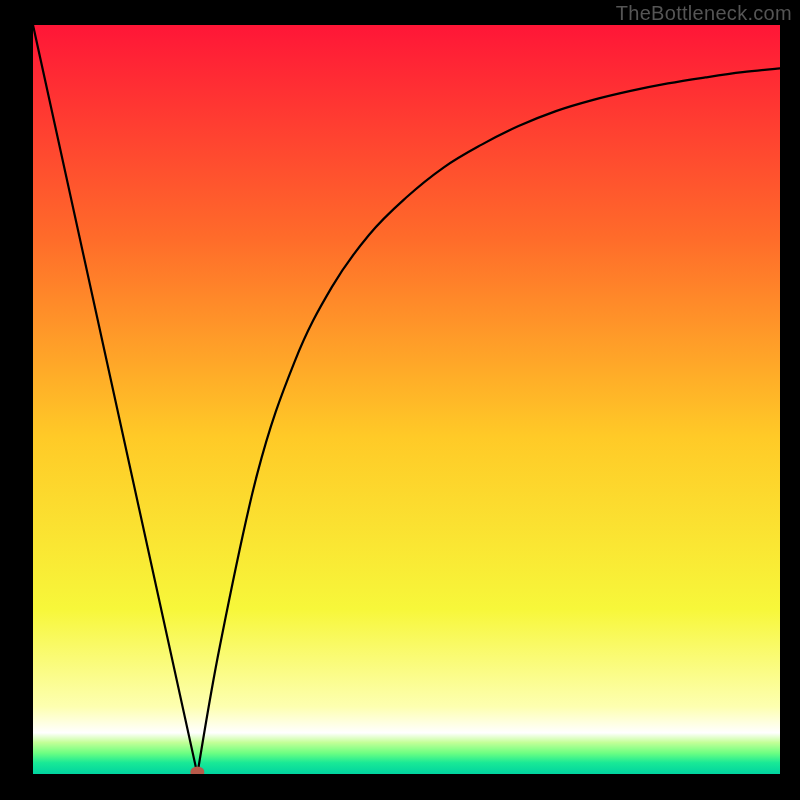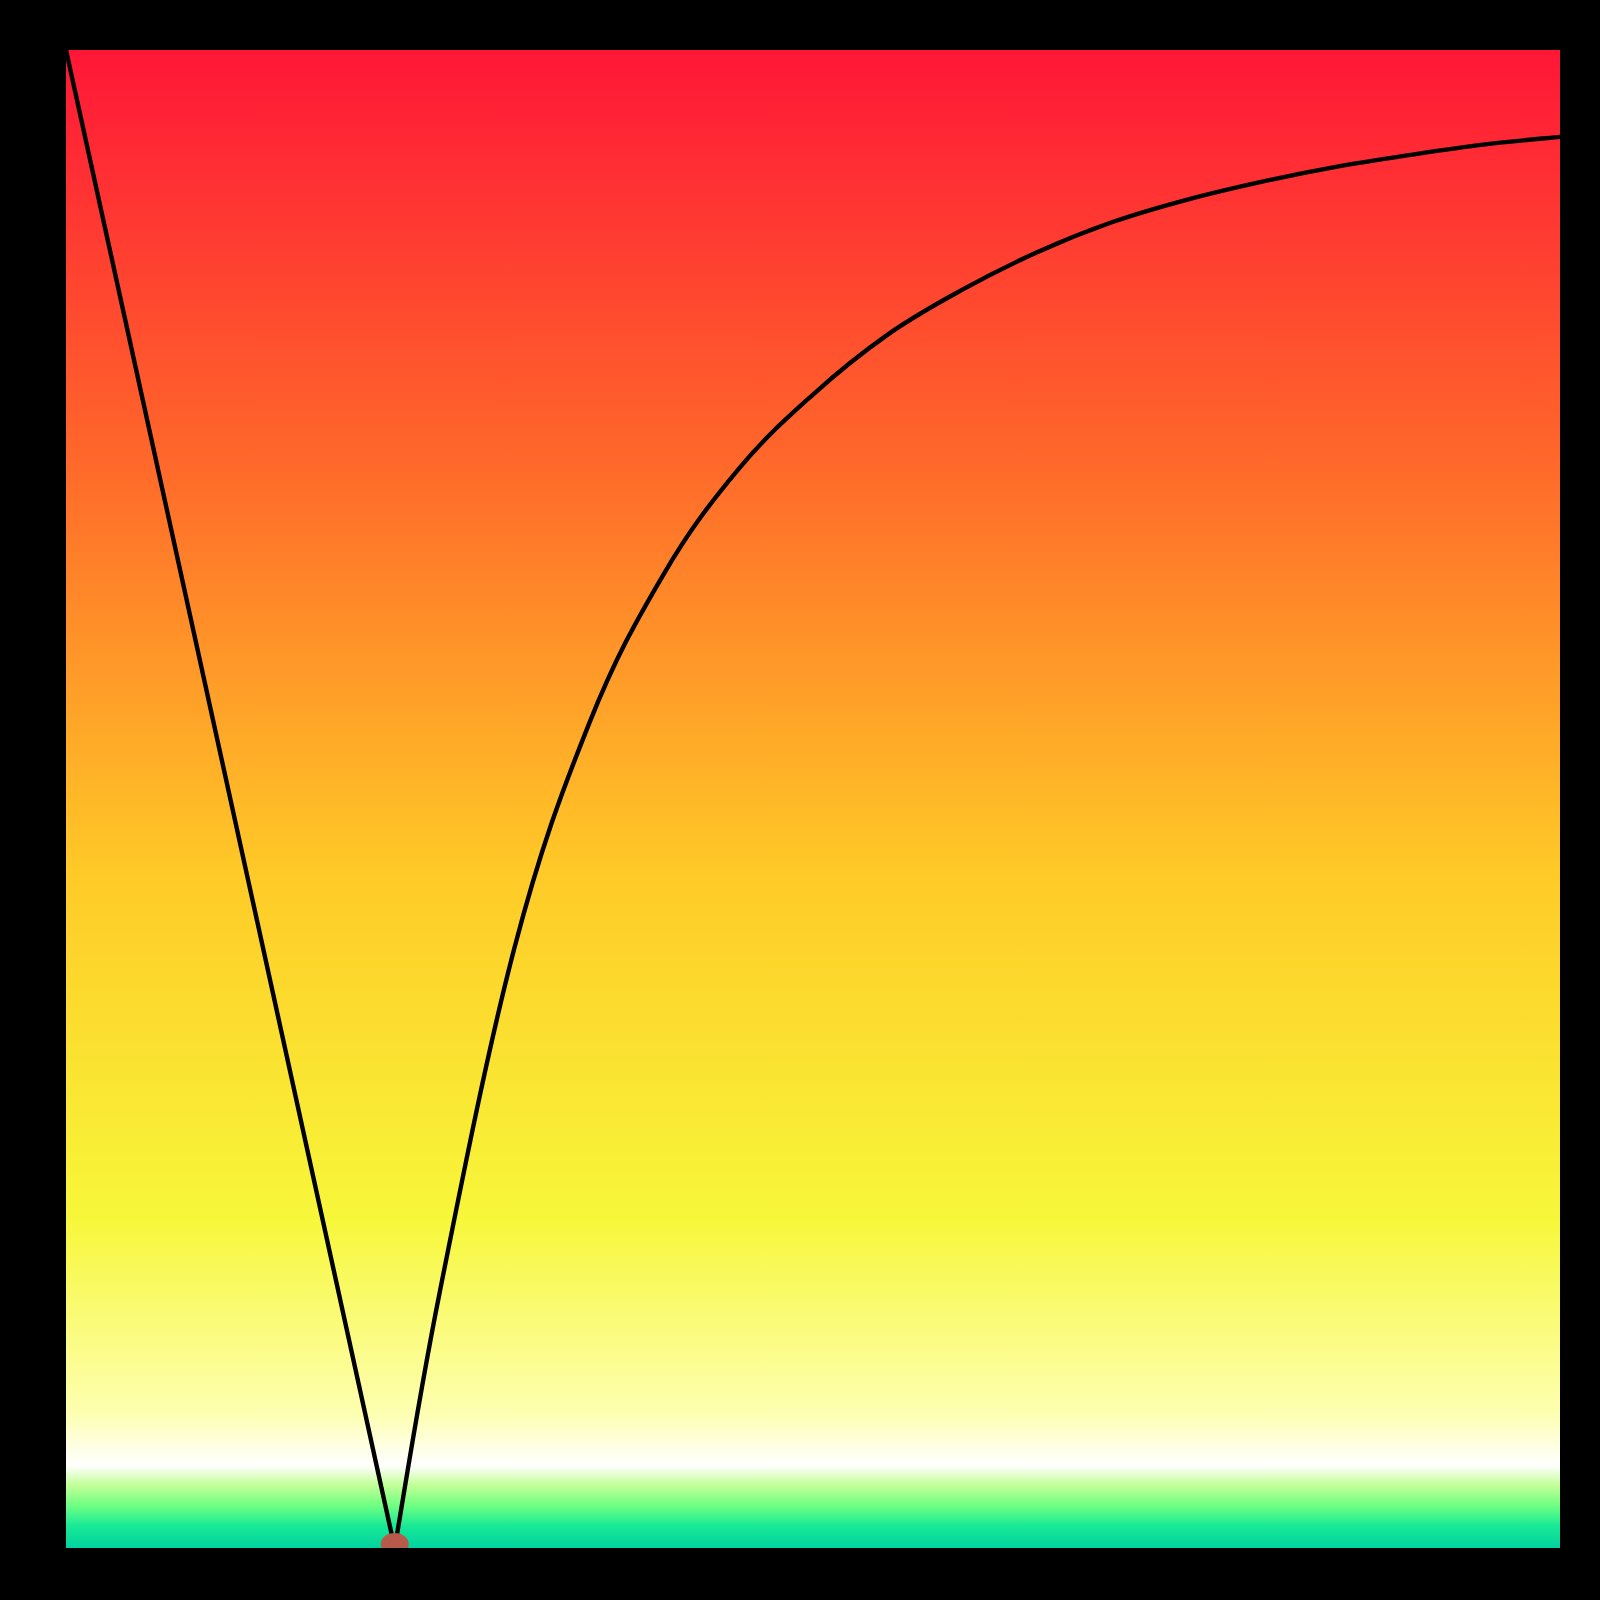--- a/index.html
+++ b/index.html
@@ -36,20 +36,21 @@
   .plot svg {
     display: block;
     width: 747px;
     height: 749px;
   }
 </style>
 </head>
 <body>
 
 <div class="frame">
+  <div class="watermark">TheBottleneck.com</div>
   <div class="plot">
     <svg id="chart-svg" viewBox="0 0 747 749" preserveAspectRatio="none">
       <defs>
         <linearGradient id="bg-grad" x1="0" y1="0" x2="0" y2="1">
             <stop offset="0%" stop-color="#ff1637"></stop>
             <stop offset="28.000000000000004%" stop-color="#ff6a2a"></stop>
             <stop offset="55.00000000000001%" stop-color="#ffca27"></stop>
             <stop offset="78%" stop-color="#f7f73a"></stop>
             <stop offset="91%" stop-color="#fdffb0"></stop>
             <stop offset="94.5%" stop-color="#ffffff"></stop>

